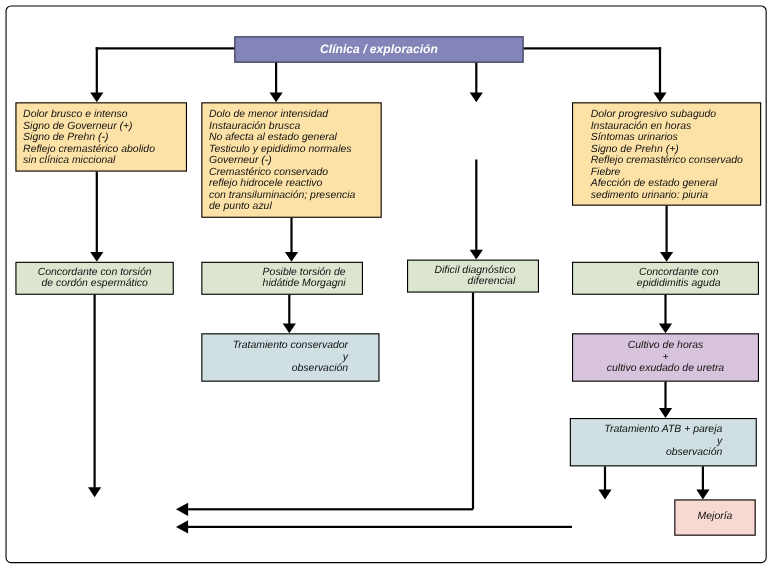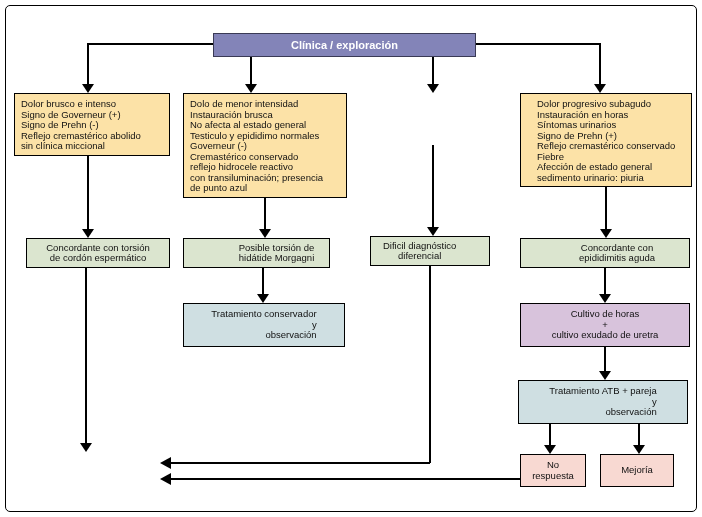--- a/index.html
+++ b/index.html
@@ -3,20 +3,21 @@
 <meta charset="utf-8">
 <style>
   html,body{margin:0;padding:0;background:#fff;}
   .canvas{
     position:relative;
     width:702px;height:517px;
     background:#ffffff;
     font-family:"Liberation Sans", sans-serif;
     color:#111;
     overflow:hidden;
+    font-style:italic;
   }
   .frame{
     position:absolute;left:5px;top:5px;width:690px;height:505px;
     border:1px solid #000;border-radius:5px;
   }
   .node{
     position:absolute;
     border:1px solid #000;
     box-sizing:border-box;
     font-size:9.5px;
@@ -27,21 +28,21 @@
     background:#8384b8;
     color:#fff;
     font-weight:bold;
     font-size:11px;
     display:flex;align-items:center;justify-content:center;
     text-align:center;
     border:1px solid #3a3a55;
   }
   .node.criteria{background:#fce2a7;padding:5px 4px 4px 6px;text-align:left;}
   .node.diagnosis{background:#dbe5cf;display:flex;align-items:center;justify-content:center;text-align:center;}
-  .node.diagnosis.leftalign{justify-content:flex-start;text-align:center;padding-left:12px;}
+  .node.diagnosis.leftalign{justify-content:flex-start;text-align:right;padding-left:24px;}
   .node.treatment{background:#cfdfe2;display:flex;align-items:center;justify-content:center;text-align:right;}
   .node.culture{background:#d8c3dc;display:flex;align-items:center;justify-content:center;text-align:center;}
   .node.outcome{background:#f8d9d2;display:flex;align-items:center;justify-content:center;text-align:center;}
   .line{position:absolute;background:#000;}
   .arrow-down{
     position:absolute;width:0;height:0;
     border-left:6px solid transparent;
     border-right:6px solid transparent;
     border-top:9px solid #000;
   }
@@ -102,21 +103,21 @@
 
   <div class="line" style="left:264px;top:198px;width:2px;height:32px;"></div>
   <div class="arrow-down" style="left:259px;top:229px;"></div>
 
   <div class="line" style="left:432px;top:145px;width:2px;height:83px;"></div>
   <div class="arrow-down" style="left:427px;top:227px;"></div>
 
   <div class="line" style="left:605px;top:187px;width:2px;height:43px;"></div>
   <div class="arrow-down" style="left:600px;top:229px;"></div>
 
-  <div class="node diagnosis" style="left:14px;top:238px;width:144px;height:30px;margin-left:12px;">Concordante con torsión
+  <div class="node diagnosis" style="left:14px;top:238px;width:144px;height:30px;">Concordante con torsión
 de cordón espermático</div>
   <div class="node diagnosis" style="left:183px;top:238px;width:147px;height:30px;padding-left:40px;">Posible torsión de
 hidátide Morgagni</div>
   <div class="node diagnosis leftalign" style="left:370px;top:236px;width:120px;height:30px;">Dificil diagnóstico
 diferencial</div>
   <div class="node diagnosis" style="left:520px;top:238px;width:170px;height:30px;padding-left:24px;">Concordante con
 epididimitis aguda</div>
 
   <div class="line" style="left:262px;top:268px;width:2px;height:27px;"></div>
   <div class="arrow-down" style="left:257px;top:294px;"></div>
@@ -146,16 +147,14 @@
   <div class="line" style="left:85px;top:268px;width:2px;height:176px;"></div>
   <div class="arrow-down" style="left:80px;top:443px;"></div>
 
   <div class="line" style="left:429px;top:266px;width:2px;height:197px;"></div>
   <div class="line" style="left:171px;top:462px;width:259px;height:2px;"></div>
   <div class="arrow-left" style="left:160px;top:457px;"></div>
 
   <div class="line" style="left:171px;top:478px;width:349px;height:2px;"></div>
   <div class="arrow-left" style="left:160px;top:473px;"></div>
 
-  <div class="node outcome" style="left:520px;top:454px;width:66px;height:33px;">No
-respuesta</div>
-  <div class="node outcome" style="left:600px;top:454px;width:74px;height:33px;">Mejoría</div>
+  <div class="node outcome" style="left:613px;top:454px;width:74px;height:33px;">Mejoría</div>
 </div>
 
 </body></html>

